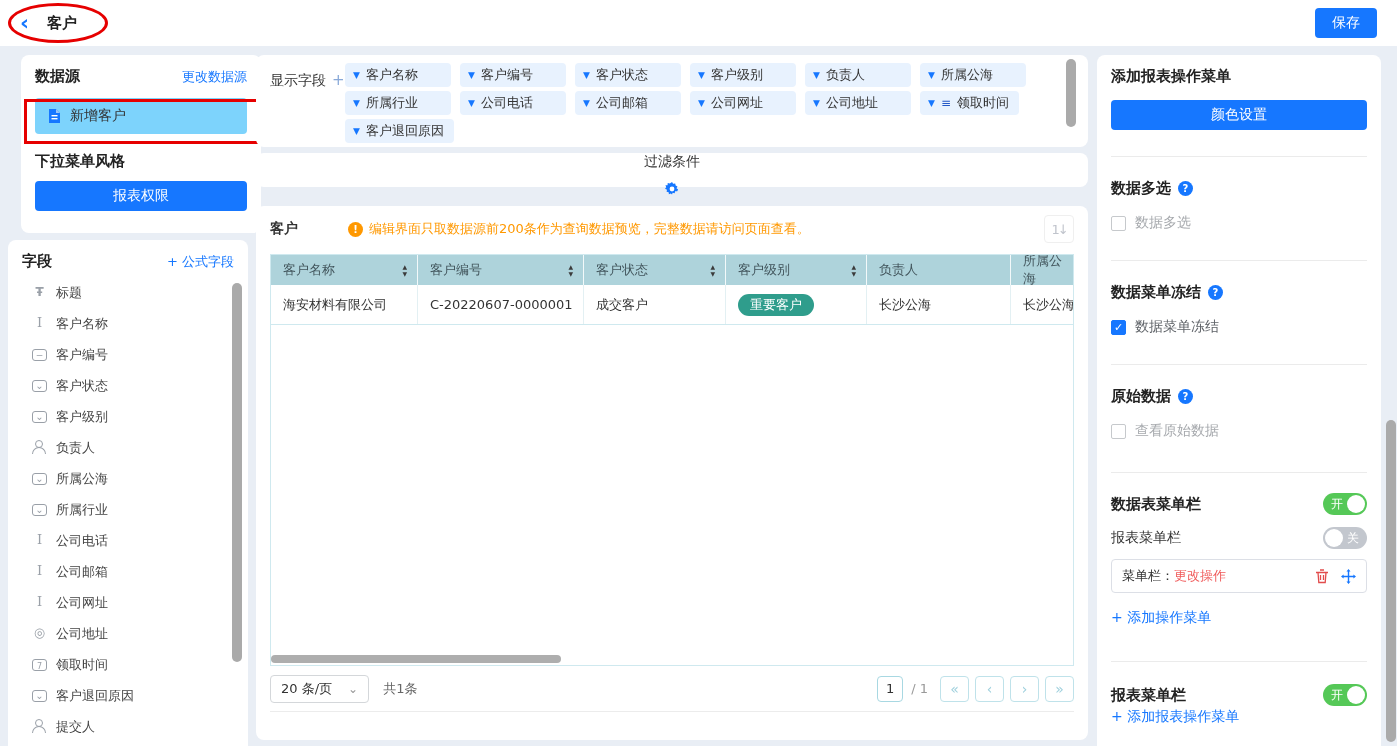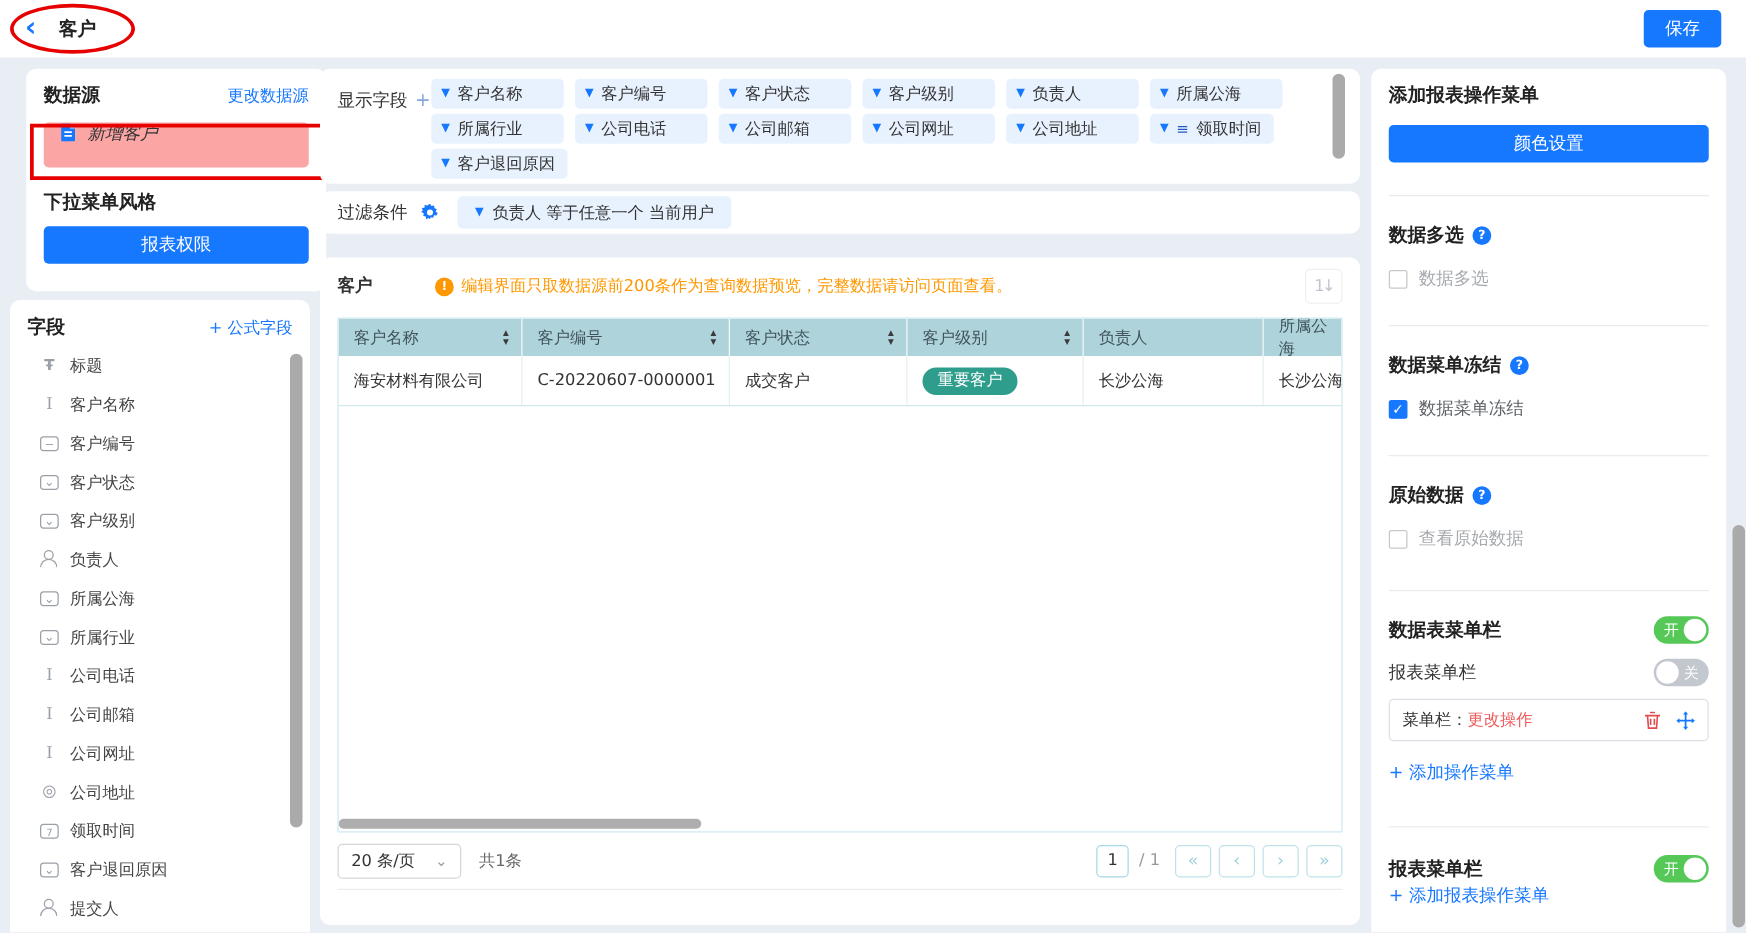--- a/index.html
+++ b/index.html
@@ -11,29 +11,29 @@
   .back { color:#1677ff; font-size:22px; font-weight:bold; line-height:20px; cursor:pointer; }
   .page-title { font-size:15px; font-weight:bold; color:#222; margin-left:18px; }
   .save-btn { position:absolute; right:20px; top:8px; width:62px; height:30px; background:#1677ff; color:#fff; border:none; border-radius:4px; font-size:14px; cursor:pointer; font-family:inherit; }
   .annot-ellipse { position:absolute; left:8px; top:3px; width:100px; height:40px; border:3px solid #e60000; border-radius:50%; pointer-events:none; }
 
   
   .card { position:absolute; background:#fff; border-radius:8px; }
   #card-ds     { left:21px;  top:55px;  width:240px; height:178px; padding:12px 14px; }
   #card-fields { left:8px;  top:240px; width:240px; height:506px; padding:12px 14px; border-radius:8px 8px 0 0; }
   #card-display{ left:256px; top:55px; width:832px; height:92px; }
-  #card-filter { left:256px; top:153px; width:832px; height:34px; }
+  #card-filter { left:256px; top:153px; width:832px; height:34px;flex-direction:column; }
   #card-table  { left:256px; top:206px; width:832px; height:534px; }
   #panel-right { left:1097px; top:55px; width:284px; height:691px; padding:12px 14px; border-radius:8px 8px 0 0; }
 
   
   .row-between { display:flex; justify-content:space-between; align-items:center; }
   .sec-title { font-size:15px; font-weight:bold; color:#222; }
   .link { color:#1677ff; font-size:13px; cursor:pointer; }
-  .ds-item { margin-top:12px; height:36px; background:#fca5a5; border-radius:4px; display:flex; align-items:flex-start; padding:0 12px; gap:8px; font-size:14px; color:#333; cursor:pointer;font-style:italic; }
+  .ds-item { margin-top:12px; height:36px; background:#7dd3fc; border-radius:4px; display:flex; align-items:center; padding:0 12px; gap:8px; font-size:14px; color:#333; cursor:pointer; }
   .annot-rect { position:absolute; left:3px; right:1px; top:44px; height:45px; border:3px solid #e60000; pointer-events:none; }
   .perm-title { margin-top:18px; }
   .blue-btn { display:block; width:100%; height:30px; margin-top:10px; background:#1677ff; color:#fff; border:none; border-radius:4px; font-size:14px; cursor:pointer; font-family:inherit; }
 
   
   .frow { display:flex; align-items:center; gap:9px; height:31px; padding-left:10px; font-size:13px; color:#444; cursor:pointer; }
   .flist { margin-top:6px; }
   .fic { width:15px; height:15px; flex:none; color:#9aa0a8; font-size:12px; line-height:14px; text-align:center; display:inline-block; }
   .ic-title::before { content:"Ŧ"; font-weight:600; }
   .ic-text::before { content:"I"; font-family:"DejaVu Serif","Liberation Serif",serif; font-size:13px; }

